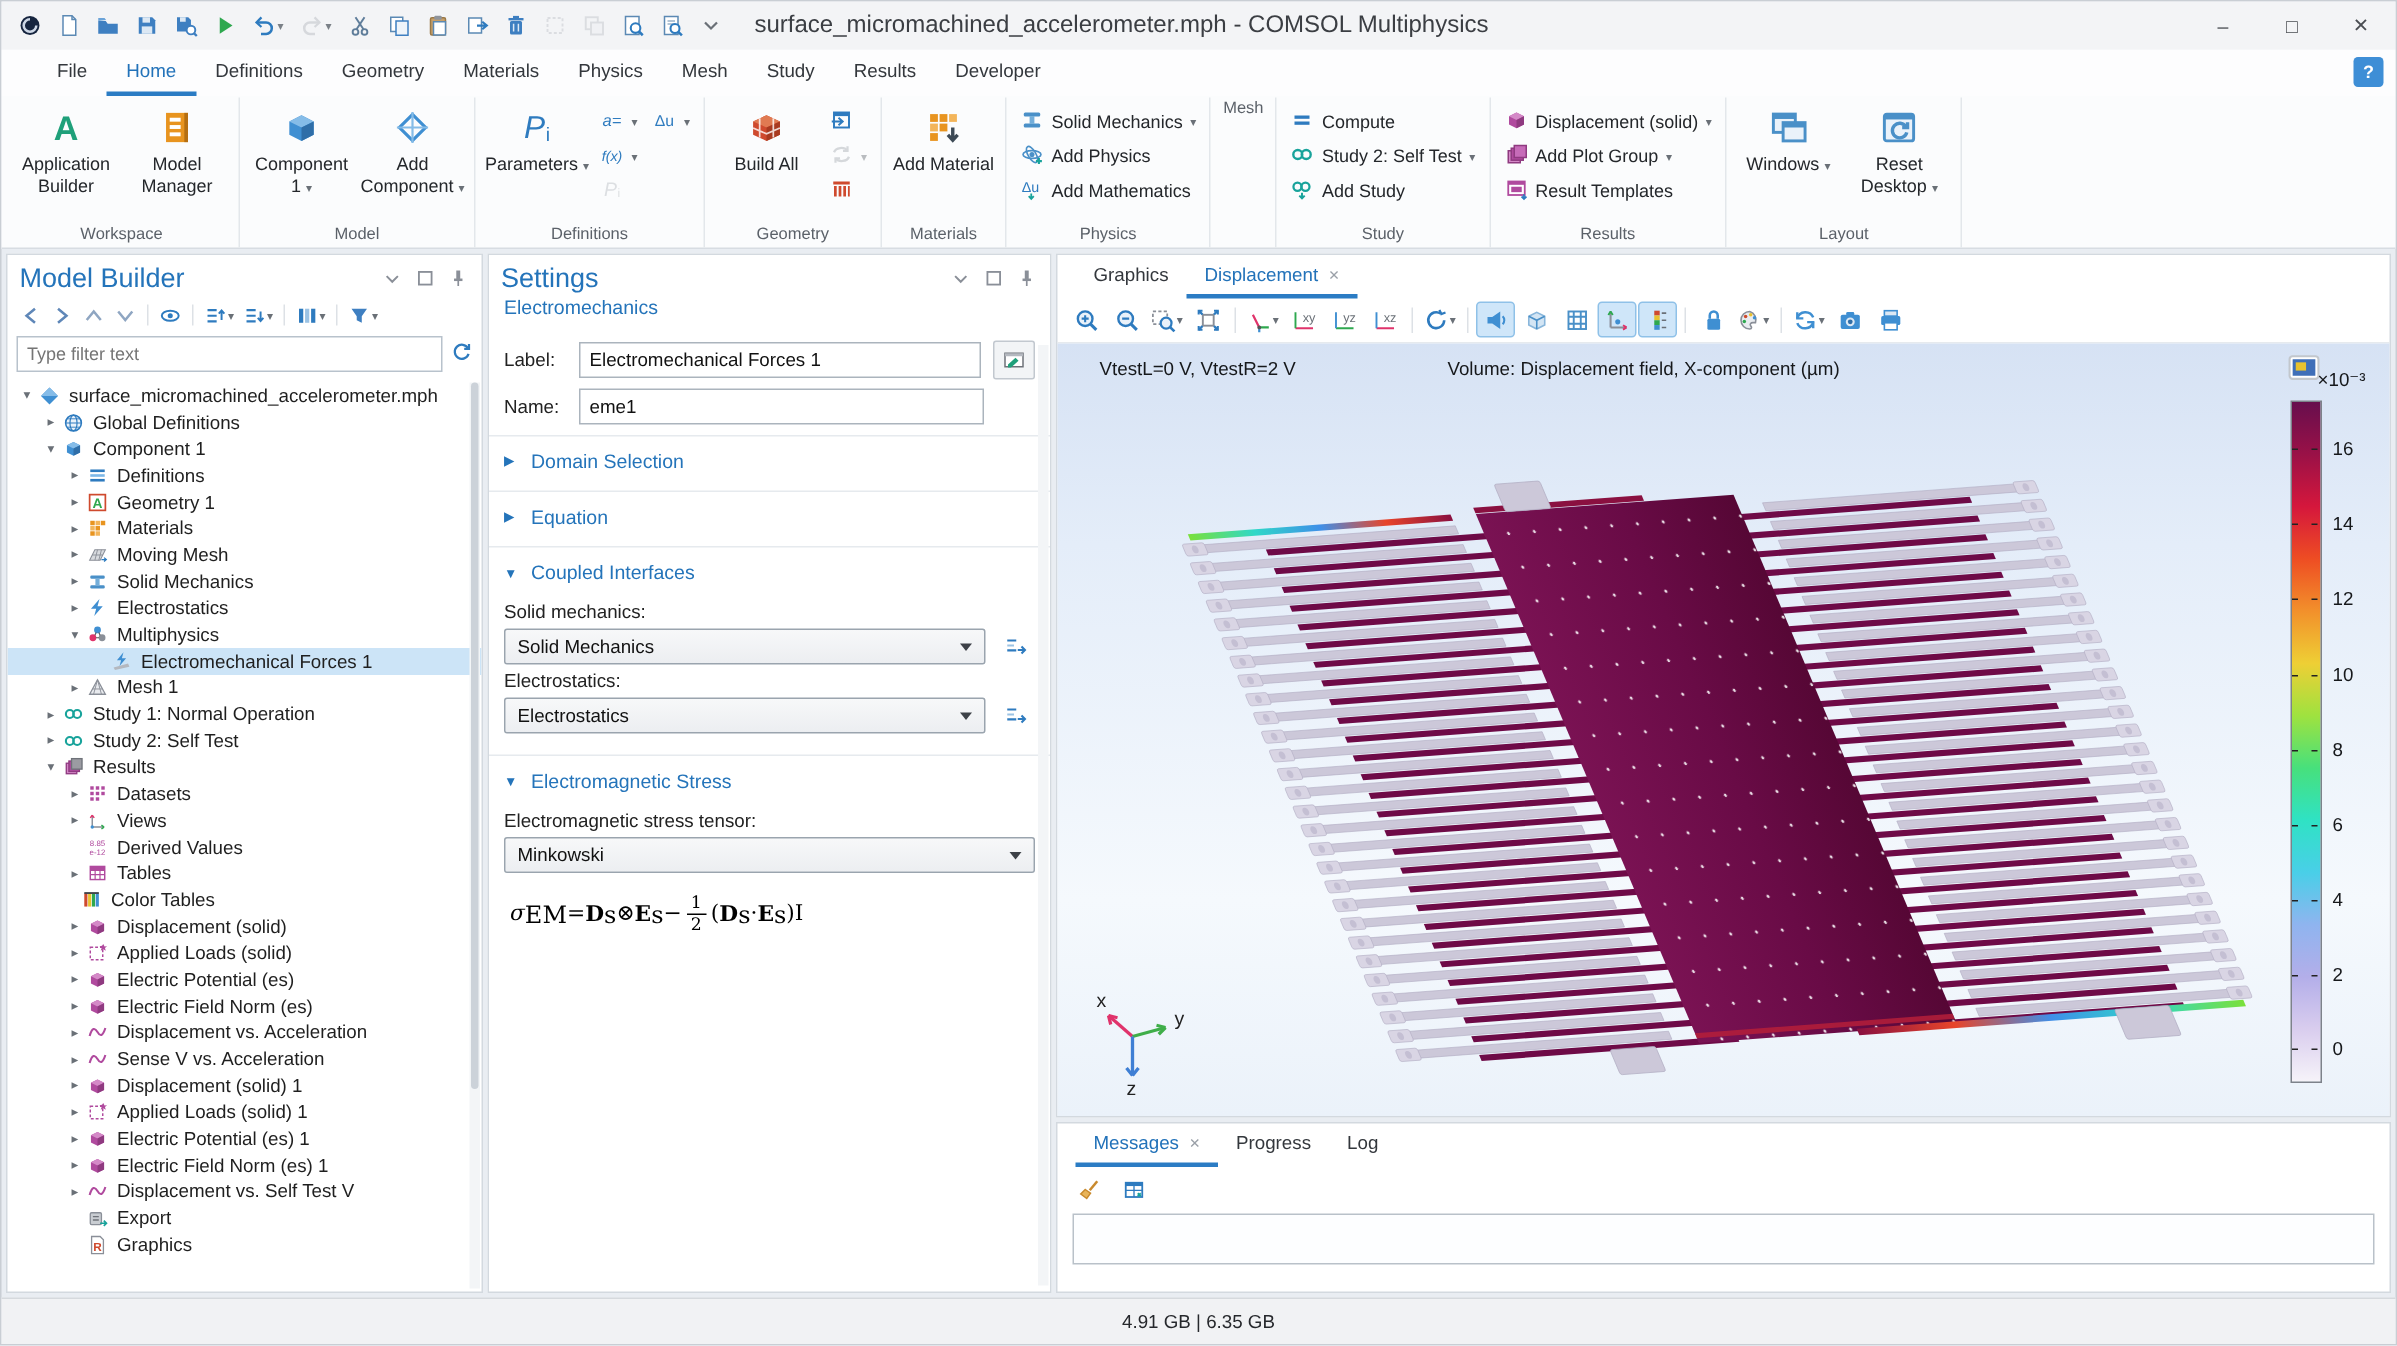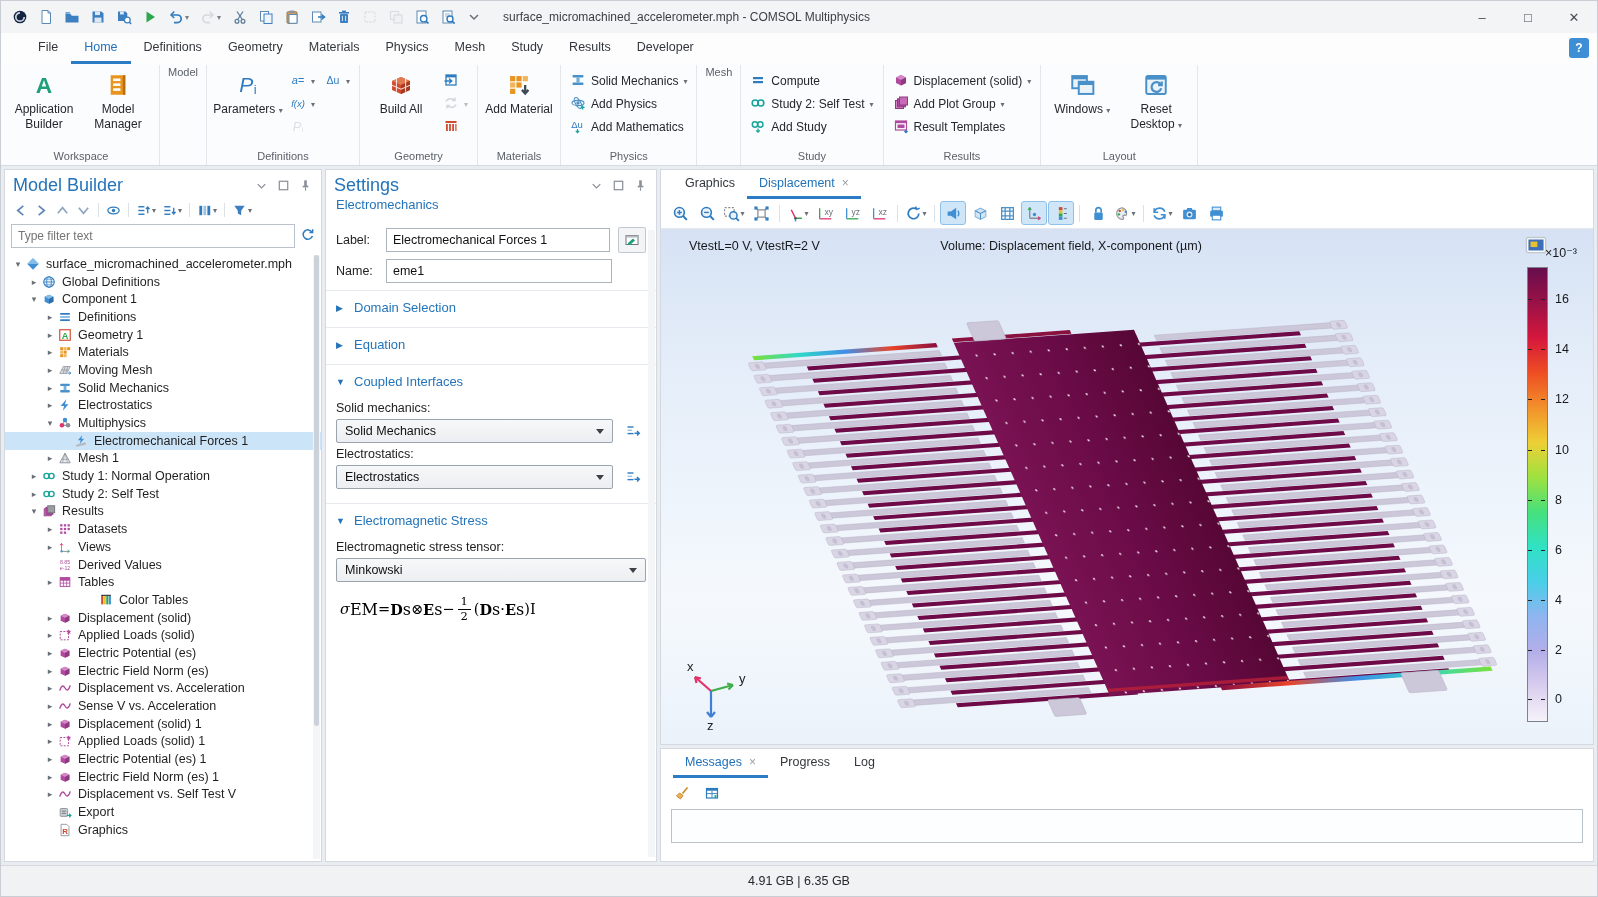--- a/index.html
+++ b/index.html
@@ -7,21 +7,21 @@
        font-family:"Liberation Sans","DejaVu Sans",sans-serif;font-size:12px;color:#1c1e21;
        -webkit-font-smoothing:antialiased;}
   .app{width:1598px;height:897px;display:flex;flex-direction:column;border:1px solid #c9ced4;box-sizing:border-box;}
 
   
   .titlebar{height:32px;background:#f3f4f6;display:flex;align-items:center;padding-left:6px;flex:none;}
   .qat{display:flex;align-items:center;}
   .qbtn{width:26px;height:24px;display:flex;align-items:center;justify-content:center;border-radius:3px;}
   .qbtn.dis{opacity:.38;}
   .qcaret{width:10px;color:#7a8087;font-size:8px;margin-left:-4px;}
-  .title-text{margin-left:16px;color:#3b3e43;font-size:12px;white-space:nowrap;}
+  .title-text{margin-left:16px;color:#3b3e43;font-size:16px;white-space:nowrap;}
   .win-controls{margin-left:auto;display:flex;height:32px;}
   .winbtn{width:46px;height:32px;display:flex;align-items:center;justify-content:center;color:#4a4d52;font-size:13px;}
 
   
   .menubar{height:31px;background:#fdfdfe;display:flex;align-items:stretch;padding-left:24px;flex:none;position:relative;}
   .menu-item{padding:7px 13px 6px;font-size:12.5px;color:#33373c;border-bottom:3px solid transparent;cursor:default;}
   .menu-item.active{color:#2272b9;border-bottom-color:#2b7cc4;}
   .help-btn{position:absolute;right:8px;top:5px;width:20px;height:20px;background:#3e8ed6;color:#fff;
             border-radius:3px;display:flex;align-items:center;justify-content:center;font-weight:bold;}
 
@@ -35,21 +35,21 @@
   .rlarge .ric{height:30px;display:flex;align-items:center;justify-content:center;margin-bottom:2px;}
   .rstack{display:flex;flex-direction:column;gap:1px;padding-top:5px;}
   .rsmall{display:flex;align-items:center;gap:5px;font-size:12px;color:#24272b;padding:2px 5px;border-radius:3px;white-space:nowrap;height:18px;}
   .rsmall.dis,.rlarge.dis{opacity:.45;}
   .caret-g{color:#6a7077;font-size:8px;}
 
   
   .main{flex:1;display:flex;padding:3px;gap:3px;min-height:0;}
   .panel{background:#fff;border:1px solid #d3d9df;display:flex;flex-direction:column;box-sizing:border-box;min-height:0;}
   .mb-panel{width:318px;flex:none;}
-  .set-panel{width:332px;flex:none;}
+  .set-panel{width:376px;flex:none;}
   .right-col{flex:1;display:flex;flex-direction:column;gap:3px;min-width:0;}
 
   .phead{display:flex;align-items:center;padding:5px 8px 1px;flex:none;}
   .ptitle{font-size:18px;color:#2474ba;font-weight:400;}
   .pcorner{margin-left:auto;display:flex;gap:7px;align-items:center;color:#8a8f98;}
   .pcorner span{display:flex;}
 
   
   .mb-toolbar{display:flex;align-items:center;gap:2px;padding:3px 6px 4px;flex:none;}
   .mbtn{height:20px;display:flex;align-items:center;justify-content:center;border-radius:2px;padding:0 2px;}
@@ -299,20 +299,41 @@
                 <rect x="5" y="7" width="4.5" height="1.6" fill="#fff"></rect>
                 <rect x="5" y="10" width="4.5" height="1.6" fill="#fff"></rect>
               </svg>
             </div>
             <div>Model Manager</div>
           </div>
         </div>
         <div class="rgroup-label">Workspace</div>
       </div>
       <div class="rgroup">
+        <div class="rgroup-items">
+          <div class="rlarge">
+            <div class="ric">
+              <svg width="26" height="26" viewBox="0 0 16 16">
+                <path d="M3 5.5 L8 3 l5 2.5 V11 L8 13.5 3 11z" fill="#3f8fd2"></path>
+                <path d="M3 5.5 L8 8 l5-2.5 L8 3z" fill="#85bce8"></path>
+                <path d="M8 8 v5.5 L13 11 V5.5z" fill="#2f6ea8"></path>
+              </svg>
+            </div>
+            <div>Component 1 <span class="caret-g">▾</span></div>
+          </div>
+          <div class="rlarge">
+            <div class="ric">
+              <svg width="26" height="26" viewBox="0 0 16 16">
+                <rect x="4.2" y="4.2" width="7.6" height="7.6" transform="rotate(45 8 8)" fill="none" stroke="#3f8fd2" stroke-width="1.3"></rect>
+                <path d="M8 1.6 V14.4 M1.6 8 H14.4" stroke="#85bce8" stroke-width="0.9"></path>
+              </svg>
+            </div>
+            <div>Add Component <span class="caret-g">▾</span></div>
+          </div>
+        </div>
         <div class="rgroup-label">Model</div>
       </div>
       <div class="rgroup">
         <div class="rgroup-items">
           <div class="rlarge">
             <div class="ric">
               <svg width="26" height="26" viewBox="0 0 16 16">
                 <text x="7" y="12.5" font-size="13" fill="#2e7bbf" text-anchor="middle" font-style="italic">P</text>
                 <text x="12.5" y="13.5" font-size="8" fill="#2e7bbf" text-anchor="middle">i</text>
               </svg>
@@ -843,21 +864,21 @@
             <span class="texp">▸</span>
             <span class="tico">
               <svg width="14" height="14" viewBox="0 0 16 16">
                 <rect x="2.5" y="3" width="11" height="10" fill="#fff" stroke="#b04a9e" stroke-width="1.1"></rect>
                 <path d="M2.5 6 h11 M2.5 9.3 h11 M6.2 3 v10 M9.9 3 v10" stroke="#b04a9e" stroke-width="0.9"></path>
                 <rect x="2.5" y="3" width="11" height="3" fill="#b04a9e"></rect>
               </svg>
             </span>
             <span class="tlabel">Tables</span>
           </div>
-          <div class="trow" style="padding-left: 34px; margin-left: 45px;">
+          <div class="trow" style="padding-left: 34px;">
             <span class="texp"></span>
             <span class="tico">
               <svg width="14" height="14" viewBox="0 0 16 16">
                 <rect x="2.5" y="3" width="2.4" height="10" fill="#cf4a2e"></rect>
                 <rect x="5.4" y="3" width="2.4" height="10" fill="#e8c22e"></rect>
                 <rect x="8.3" y="3" width="2.4" height="10" fill="#2ea84f"></rect>
                 <rect x="11.2" y="3" width="2.4" height="10" fill="#3f8fd2"></rect>
                 <rect x="2.5" y="2" width="11.1" height="1.4" fill="#3d4147"></rect>
               </svg>
             </span>

